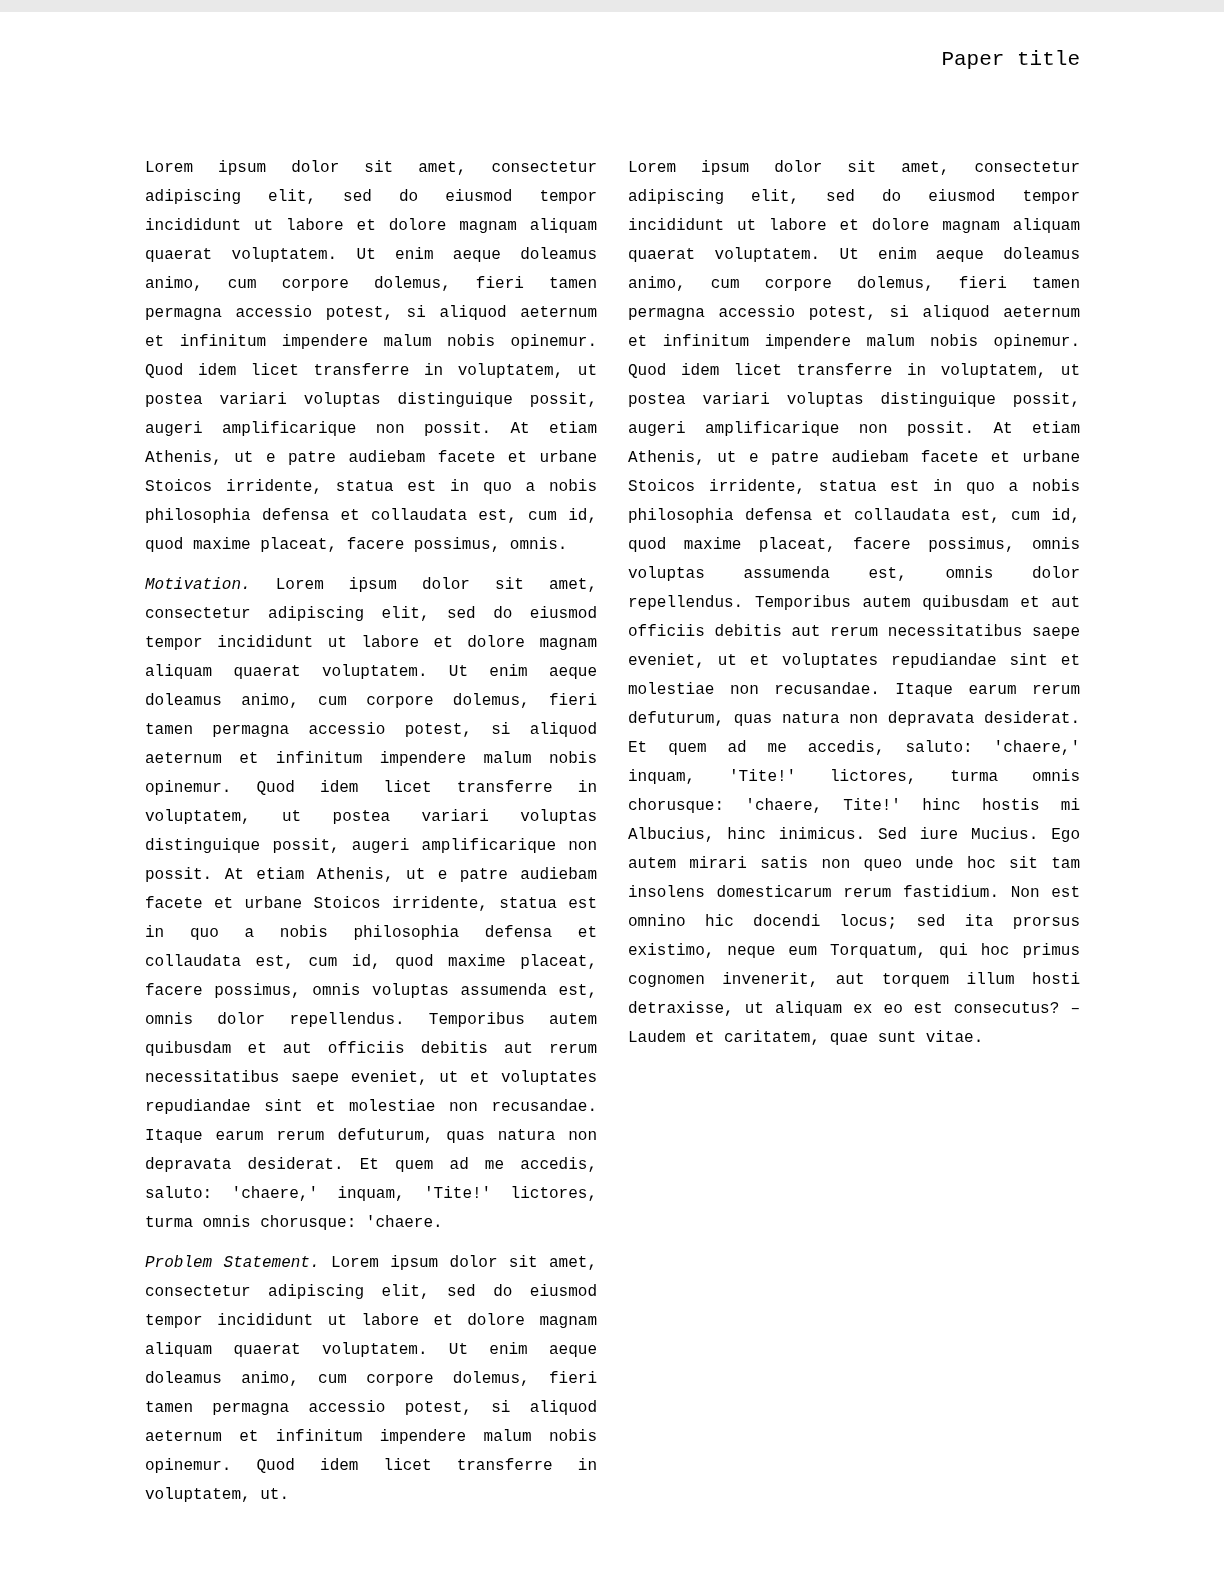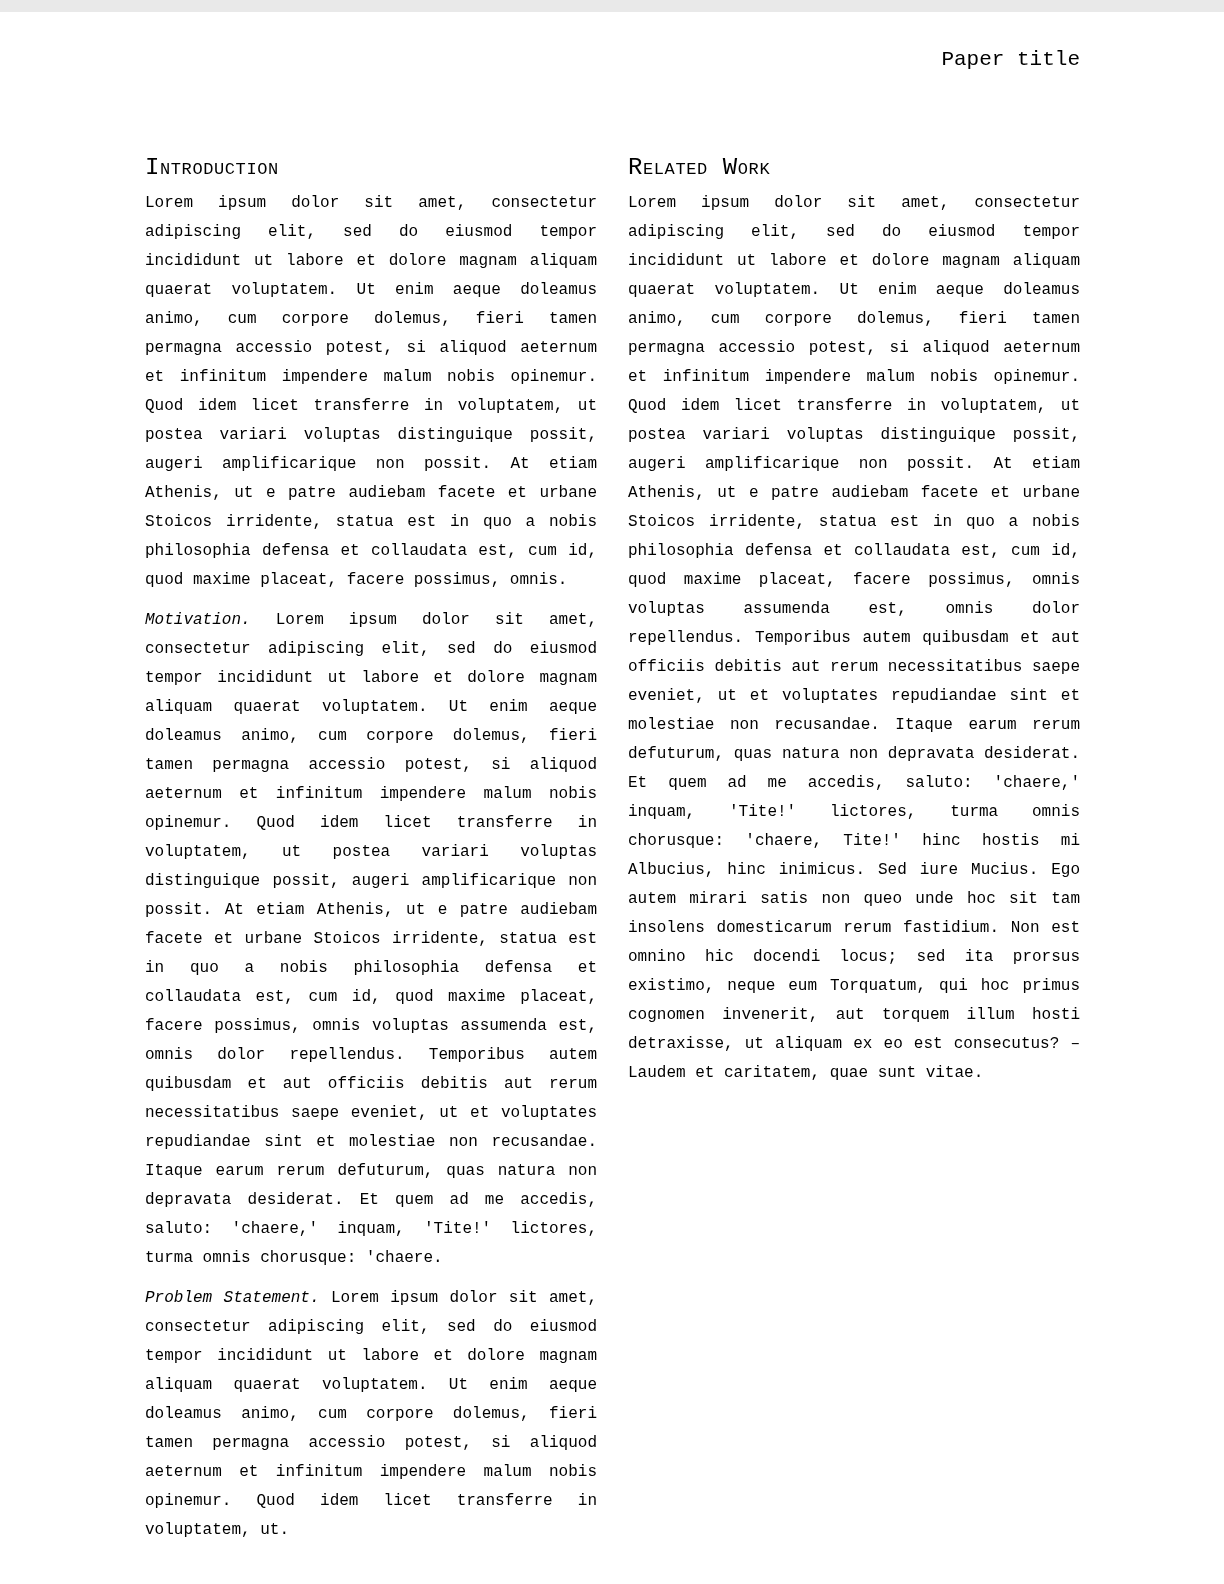--- a/index.html
+++ b/index.html
@@ -54,30 +54,28 @@
 
 <div class="page">
 
   <header>
     <div class="running-title">Paper title</div>
   </header>
 
   <main class="columns">
 
     <section class="col">
-      <h2 class="section-heading">Introduction</h2>
 
       <p>Lorem ipsum dolor sit amet, consectetur adipiscing elit, sed do eiusmod tempor incididunt ut labore et dolore magnam aliquam quaerat voluptatem. Ut enim aeque doleamus animo, cum corpore dolemus, fieri tamen permagna accessio potest, si aliquod aeternum et infinitum impendere malum nobis opinemur. Quod idem licet transferre in voluptatem, ut postea variari voluptas distinguique possit, augeri amplificarique non possit. At etiam Athenis, ut e patre audiebam facete et urbane Stoicos irridente, statua est in quo a nobis philosophia defensa et collaudata est, cum id, quod maxime placeat, facere possimus, omnis.</p>
 
       <p><em class="plead">Motivation.</em> <span>Lorem ipsum dolor sit amet, consectetur adipiscing elit, sed do eiusmod tempor incididunt ut labore et dolore magnam aliquam quaerat voluptatem. Ut enim aeque doleamus animo, cum corpore dolemus, fieri tamen permagna accessio potest, si aliquod aeternum et infinitum impendere malum nobis opinemur. Quod idem licet transferre in voluptatem, ut postea variari voluptas distinguique possit, augeri amplificarique non possit. At etiam Athenis, ut e patre audiebam facete et urbane Stoicos irridente, statua est in quo a nobis philosophia defensa et collaudata est, cum id, quod maxime placeat, facere possimus, omnis voluptas assumenda est, omnis dolor repellendus. Temporibus autem quibusdam et aut officiis debitis aut rerum necessitatibus saepe eveniet, ut et voluptates repudiandae sint et molestiae non recusandae. Itaque earum rerum defuturum, quas natura non depravata desiderat. Et quem ad me accedis, saluto: 'chaere,' inquam, 'Tite!' lictores, turma omnis chorusque: 'chaere.</span></p>
 
       <p><em class="plead">Problem Statement.</em> <span>Lorem ipsum dolor sit amet, consectetur adipiscing elit, sed do eiusmod tempor incididunt ut labore et dolore magnam aliquam quaerat voluptatem. Ut enim aeque doleamus animo, cum corpore dolemus, fieri tamen permagna accessio potest, si aliquod aeternum et infinitum impendere malum nobis opinemur. Quod idem licet transferre in voluptatem, ut.</span></p>
     </section>
 
     <section class="col">
-      <h2 class="section-heading">Related Work</h2>
 
       <p>Lorem ipsum dolor sit amet, consectetur adipiscing elit, sed do eiusmod tempor incididunt ut labore et dolore magnam aliquam quaerat voluptatem. Ut enim aeque doleamus animo, cum corpore dolemus, fieri tamen permagna accessio potest, si aliquod aeternum et infinitum impendere malum nobis opinemur. Quod idem licet transferre in voluptatem, ut postea variari voluptas distinguique possit, augeri amplificarique non possit. At etiam Athenis, ut e patre audiebam facete et urbane Stoicos irridente, statua est in quo a nobis philosophia defensa et collaudata est, cum id, quod maxime placeat, facere possimus, omnis voluptas assumenda est, omnis dolor repellendus. Temporibus autem quibusdam et aut officiis debitis aut rerum necessitatibus saepe eveniet, ut et voluptates repudiandae sint et molestiae non recusandae. Itaque earum rerum defuturum, quas natura non depravata desiderat. Et quem ad me accedis, saluto: 'chaere,' inquam, 'Tite!' lictores, turma omnis chorusque: 'chaere, Tite!' hinc hostis mi Albucius, hinc inimicus. Sed iure Mucius. Ego autem mirari satis non queo unde hoc sit tam insolens domesticarum rerum fastidium. Non est omnino hic docendi locus; sed ita prorsus existimo, neque eum Torquatum, qui hoc primus cognomen invenerit, aut torquem illum hosti detraxisse, ut aliquam ex eo est consecutus? – Laudem et caritatem, quae sunt vitae.</p>
     </section>
 
   </main>
 
 </div>
 
 </body></html>

